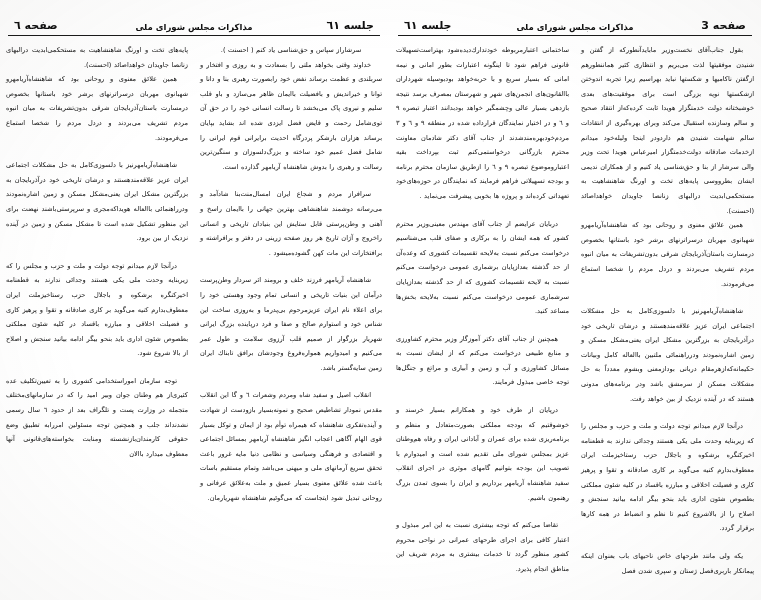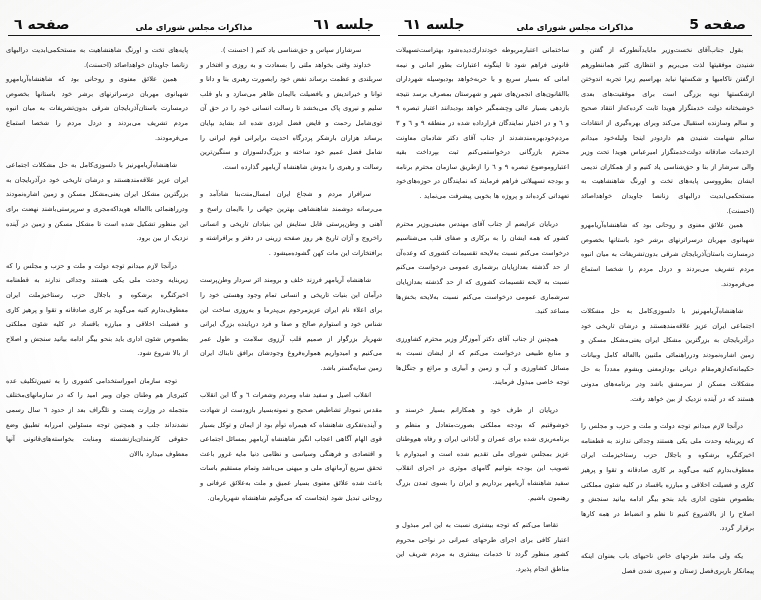--- a/index.html
+++ b/index.html
@@ -50,21 +50,21 @@
   }
   .runhead .center{
     position:absolute;
     left:0;right:0;
     text-align:center;
     font-size:8.5px;
     font-weight:bold;
     letter-spacing:.8px;
     bottom:2px;
   }
-  .rh-side{ z-index:2; font-size:14px; font-weight:bold;}
+  .rh-side{ z-index:2; font-size:11px; font-weight:bold;}
   .rule{
     height:0;
     border-top:1.6px solid #1a1a1a;
     margin:1px 2px 7px 2px;
   }
   
   .cols{
     display:flex;
     flex-direction:row;
     gap:12px;
@@ -99,21 +99,21 @@
   }
 </style>
 </head>
 <body>
 
 <div id="spread">
 
   <div class="page" id="page-left">
 
     <div class="runhead">
-      <span class="rh-side">صفحه 5</span>
+      <span class="rh-side">صفحه 3</span>
       <span class="center">مذاکرات مجلس شورای ملی</span>
       <span class="rh-side">جلسه ٦١</span>
     </div>
     <div class="rule"></div>
 
     <div class="cols">
 
       <div class="col">
         <p class="indent">بقول جناب‌آقای نخست‌وزیر ماباید‌آنطورکه از گفتن و شنیدن موفقیتها لذت می‌بریم و انتظاری کثیر هماننطورهم ازگفتن ناکامیها و شکستها نباید بهراسیم زیرا تجربه اندوختن ازشکستها نویه بزرگی است برای موفقیت‌های بعدی خوشبختانه دولت خدمتگزار هویدا ثابت کرده‌که‌از انتقاد صحیح و سالم وسازنده استقبال می‌کند وبرای بهره‌گیری از انتقادات سالم شهامت شنیدن هم داردودر اینجا ولیله‌خود میدانم ازخدمات صادقانه دولت‌خدمتگزار امیرعباس هویدا تحت وزیر والی سرشار از بنا و حق‌شناسی یاد کنیم و از همکاران ندیمی ایشان بطرووسی پایه‌های تخت و اورنگ شاهنشاهیت به مستحکمی‌ابدیت درالبهای زنانصا جاویدان خواهداصائد (احسنت).</p>
         <p class="indent">همین علائق معنوی و روحانی بود که شاهنشاه‌آریامهرو شهبانوی مهربان درسراترنهای برشر خود باستانها بخصوص درمسارت باستان‌آذربایجان شرقی بدون‌تشریفات به میان انبوه مردم تشریف می‌بردند و دردل مردم را شخصا استماع می‌فرمودند.</p>

